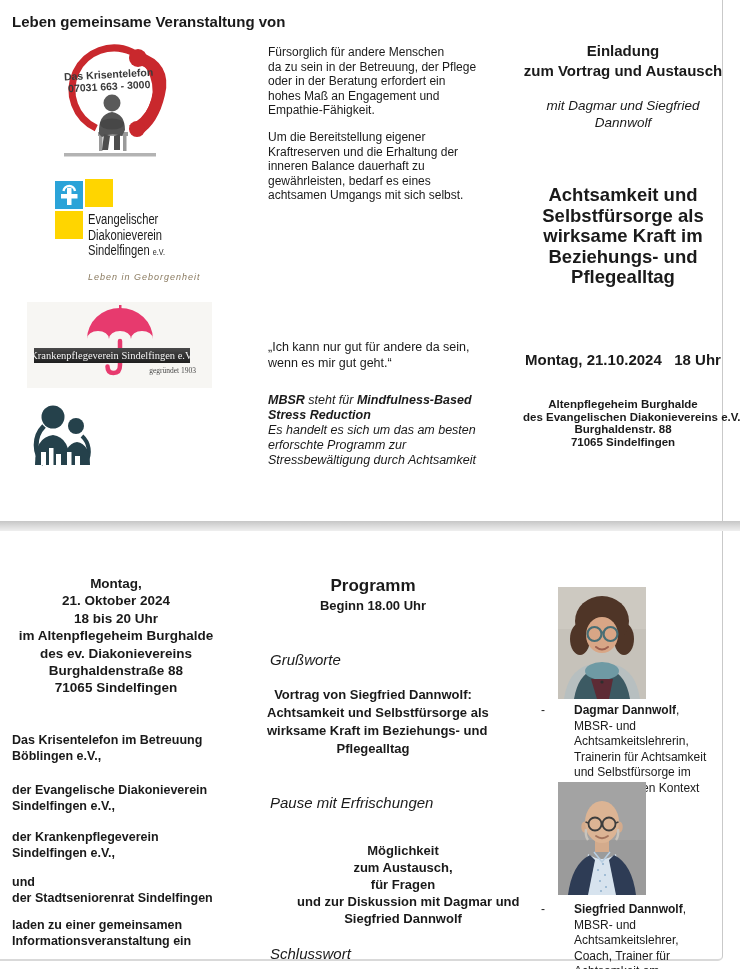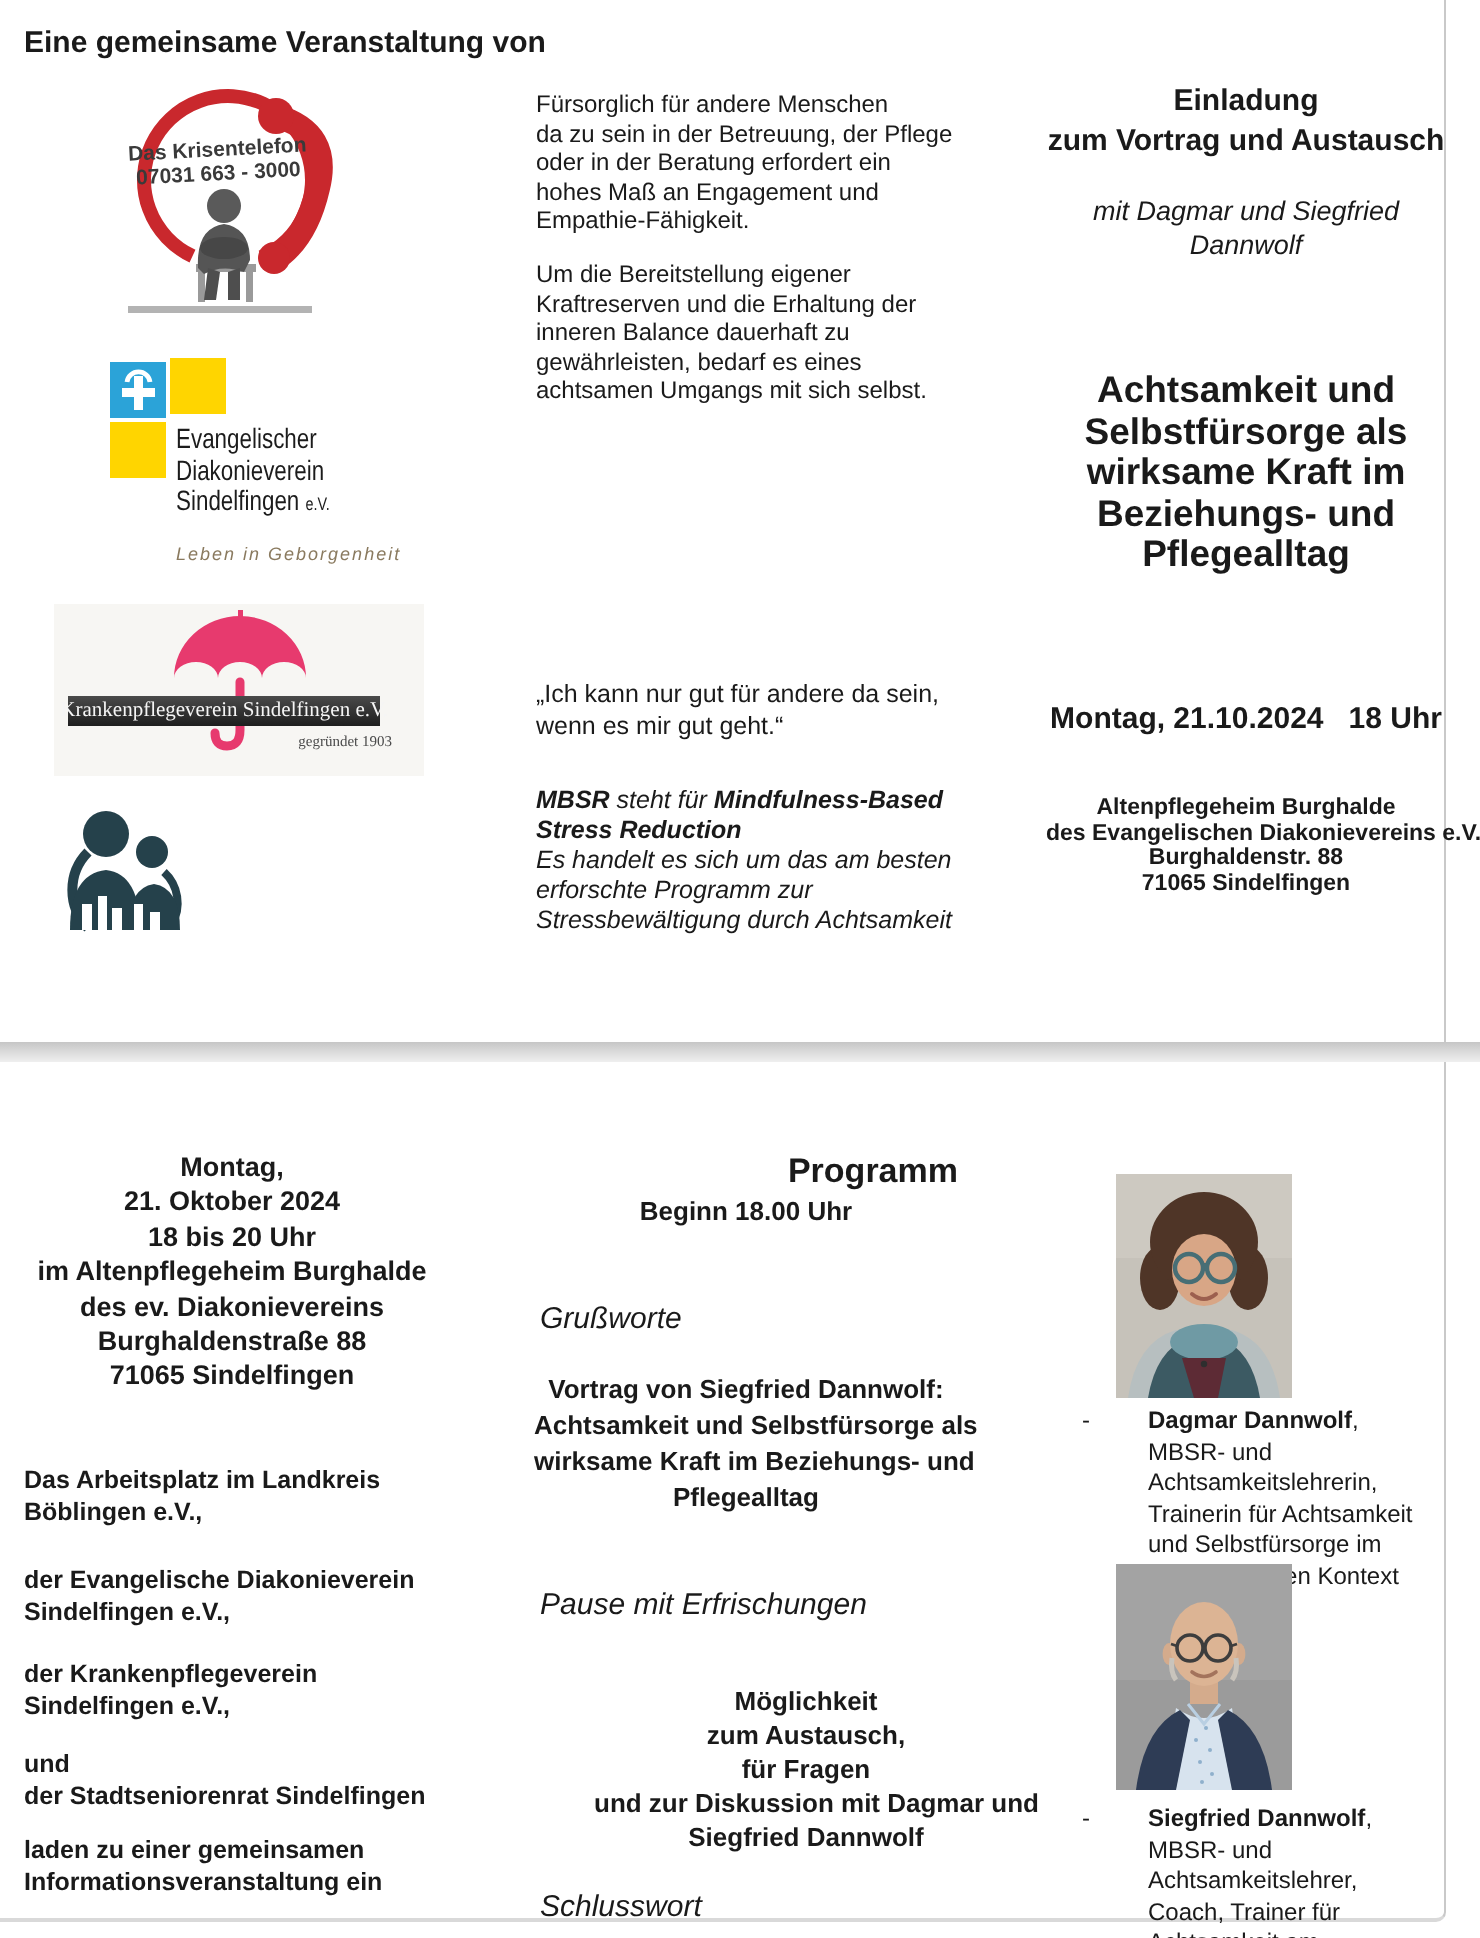--- a/index.html
+++ b/index.html
@@ -41,41 +41,41 @@
   .kran-band-text{color:#f5f5f5;font-family:"Liberation Serif",serif;font-size:10.5px;white-space:nowrap;}
   .kran-founded{position:absolute;right:16px;top:64px;font-family:"Liberation Serif",serif;
                 font-size:7.5px;color:#4a4a4a;}
   .lg-stadt{left:22px;top:402px;width:220px;height:64px;display:flex;align-items:center;}
   .stadt-text{margin-left:6px;font-size:15px;line-height:17.5px;font-weight:bold;
               color:#41474a;letter-spacing:.3px;white-space:pre;}
   
   .ww{left:16px;top:44px;width:200px;text-align:center;font-size:13.5px;line-height:17.4px;font-weight:bold;}
   .host{left:12px;width:235px;font-size:12.5px;line-height:16px;font-weight:bold;}
   .h0{top:201px;} .h1{top:251px;} .h2{top:298px;} .h3{top:343px;} .h4{top:386px;}
-  .prog-title{left:267px;top:45px;width:212px;text-align:right;font-size:17px;font-weight:bold;}
+  .prog-title{left:267px;top:45px;width:212px;text-align:center;font-size:17px;font-weight:bold;}
   .prog-sub{left:267px;top:67px;width:212px;text-align:center;font-size:13px;font-weight:bold;}
   .prog-item{left:270px;font-size:15px;font-style:italic;}
   .pi1{top:120px;} .pi2{top:263px;} .pi3{top:414px;}
   .prog-talk{left:267px;top:155px;width:212px;text-align:center;font-size:13px;line-height:18px;font-weight:bold;}
   .prog-exch{left:267px;top:311px;width:212px;text-align:center;font-size:13px;line-height:17px;font-weight:bold;margin-left:30px;}
   .photo{left:558px;width:88px;}
   .ph1{top:56px;height:112px;} .ph2{top:251px;height:113px;}
   .speaker{left:541px;width:176px;display:flex;font-size:12px;line-height:15.5px;}
   .sp1{top:172px;} .sp2{top:371px;}
   .speaker .dash{width:14px;flex:none;}
   .speaker .bio{width:158px;margin-left:19px;}
 </style>
 </head>
 <body>
 
 <div class="canvas">
 
   <div class="page page1">
 
-    <div class="abs p1-header">Eine gemeinsame Veranstaltung von</div>
+    <div class="abs p1-header">Leben gemeinsame Veranstaltung von</div>
 
     <div class="abs lg-kris">
       <svg width="130" height="120" viewBox="0 0 130 120">
         <g>
           <circle cx="62" cy="50" r="42" fill="none" stroke="#c9282d" stroke-width="7" stroke-dasharray="228 36" transform="rotate(115 62 50)"></circle>
         </g>
         <g>
           <path d="M86 18 Q114 26 107 54 Q101 80 85 90" fill="none" stroke="#c9282d" stroke-width="12" stroke-linecap="round"></path>
           <circle cx="86" cy="18" r="9" fill="#c9282d"></circle>
           <circle cx="85" cy="89" r="8" fill="#c9282d"></circle>
@@ -185,21 +185,21 @@
   <div class="page page2">
 
     <div class="abs ww pre">Montag,
 21. Oktober 2024
 18 bis 20 Uhr
 im Altenpflegeheim Burghalde
 des ev. Diakonievereins
 Burghaldenstraße 88
 71065 Sindelfingen</div>
 
-    <div class="abs host h0 pre">Das Arbeitsplatz im Landkreis
+    <div class="abs host h0 pre">Das Krisentelefon im Betreuung
 Böblingen e.V.,</div>
     <div class="abs host h1 pre">der Evangelische Diakonieverein
 Sindelfingen e.V.,</div>
     <div class="abs host h2 pre">der Krankenpflegeverein
 Sindelfingen e.V.,</div>
     <div class="abs host h3 pre">und
 der Stadtseniorenrat Sindelfingen</div>
     <div class="abs host h4 pre">laden zu einer gemeinsamen
 Informationsveranstaltung ein</div>
 

